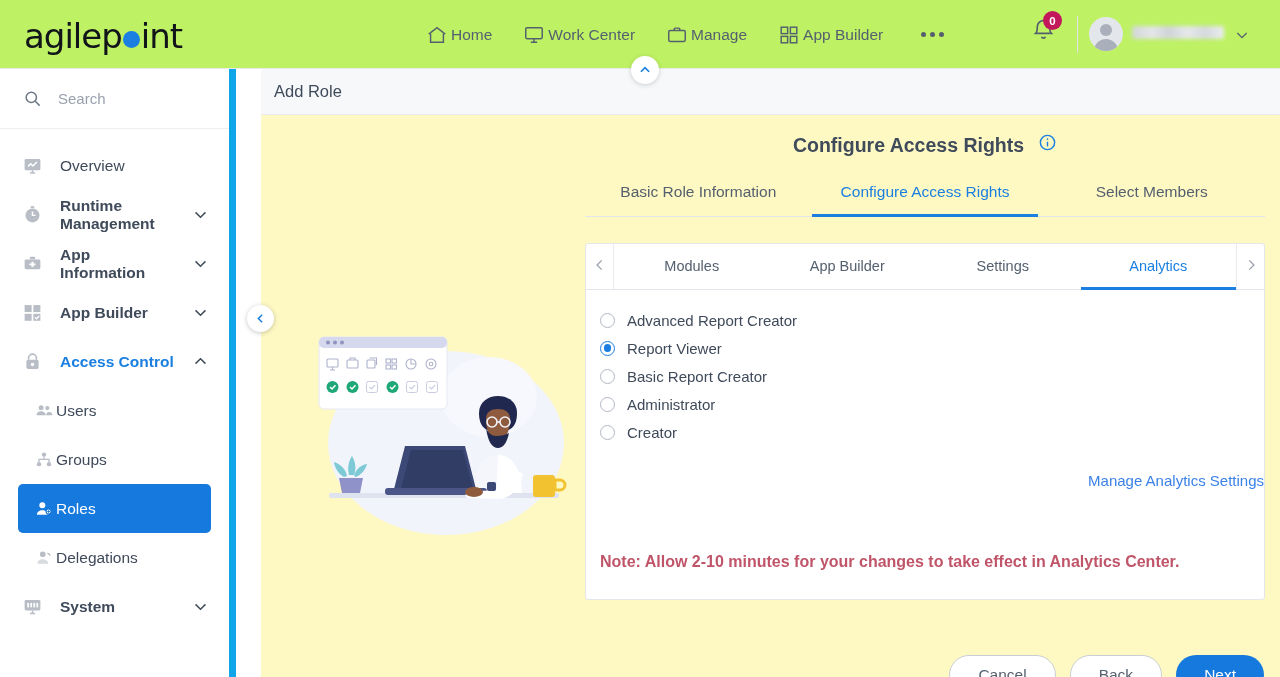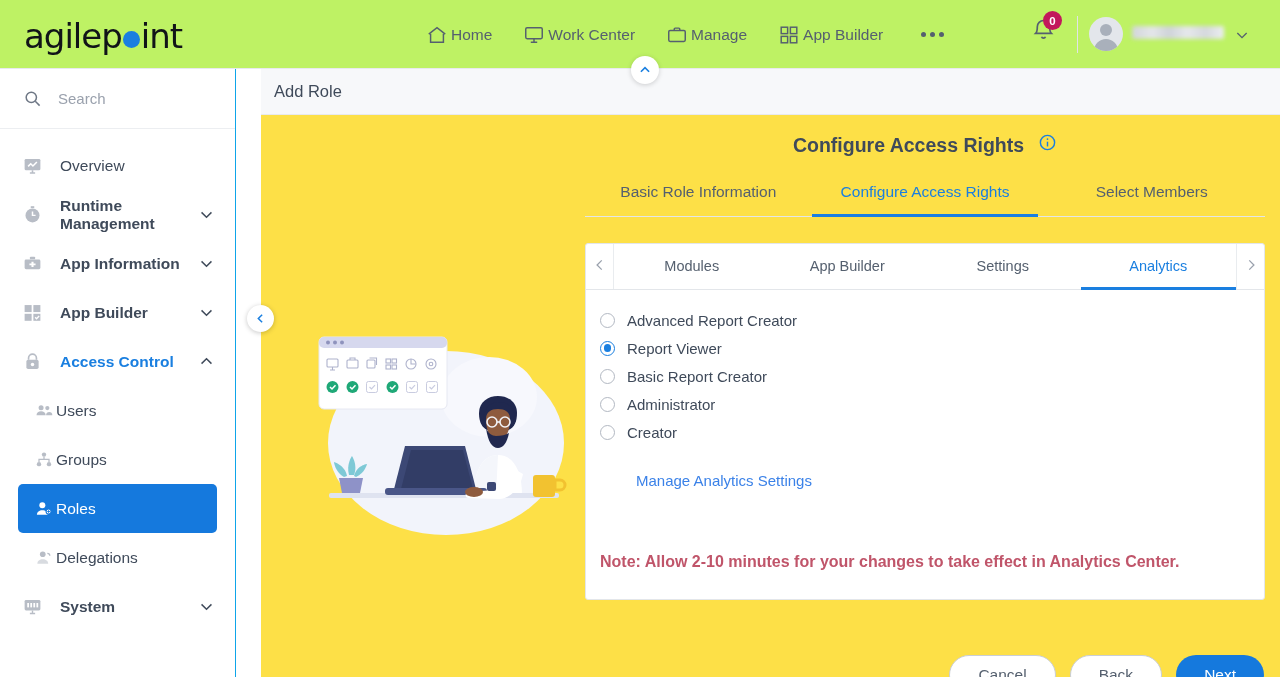--- a/index.html
+++ b/index.html
@@ -68,21 +68,21 @@
     width: 92px; height: 13px; border-radius: 2px;
     background: linear-gradient(90deg,#d2d5da 0%,#e4e6ea 22%,#cfd3d9 40%,#e6e8ec 60%,#d5d8dd 80%,#eceef1 100%);
     filter: blur(2.2px);
   }
   .caret-user { position: absolute; left: 1234px; top: 27px; cursor: pointer; }
 
   
   .sidebar {
     position: absolute; left: 0; top: 69px;
     width: 236px; height: 608px;
-    background: #ffffff; border-right: 1px solid #0ea5e9;
+    background: #ffffff; border-right: 7px solid #0ea5e9;
   }
   .search-row {
     height: 60px; display: flex; align-items: center;
     padding: 0 20px; gap: 14px;
     border-bottom: 1px solid #eceef1; cursor: text;
   }
   .search-ph { font-size: 15px; color: #9aa1ad; }
 
   .menu { padding-top: 12px; }
   .mitem {
@@ -107,21 +107,21 @@
 
   .collapse-left {
     position: absolute; left: 247px; top: 305px;
     width: 27px; height: 27px; border-radius: 50%;
     background: #fff; box-shadow: 0 1px 5px rgba(0,0,0,.22);
     display: flex; align-items: center; justify-content: center;
     cursor: pointer; z-index: 8;
   }
 
   
-  .main { position: absolute; left: 261px; top: 69px; width: 1019px; height: 608px; background: #fde047; }
+  .main { position: absolute; left: 261px; top: 69px; width: 1019px; height: 608px; background: #fef9c3; }
   .pagehdr {
     height: 46px; background: #f7f8fa;
     border-bottom: 1px solid #e8eaee;
     display: flex; align-items: center; padding-left: 13px;
   }
   .pagehdr .ptitle { font-size: 16.5px; color: #3f4a5a; }
   .collapse-top {
     position: absolute; left: 370px; top: -13px;
     width: 28px; height: 28px; border-radius: 50%;
     background: #fff; box-shadow: 0 1px 5px rgba(0,0,0,.18);
@@ -160,21 +160,21 @@
     color: #9aa1ad; cursor: pointer; border-right: 1px solid #e9ecef;
   }
   .parrow.right { border-right: none; border-left: 1px solid #e9ecef; }
   .ptab {
     flex: 1; display: flex; align-items: center; justify-content: center;
     font-size: 14.5px; color: #55606f; cursor: pointer;
     border-bottom: 3px solid transparent; margin-bottom: -1px;
   }
   .ptab.on { color: #1a7fe0; border-bottom-color: #1a7fe0; }
 
-  .radios { padding: 16px 0 0 14px; }
+  .radios { padding: 16px 0 0 14px; text-align: right; }
   .rrow { display: flex; align-items: center; gap: 12px; height: 28px; cursor: pointer; }
   .rdot {
     width: 15px; height: 15px; border-radius: 50%;
     border: 1.6px solid #b2b8c2; background: #fff;
     display: flex; align-items: center; justify-content: center; flex: none;
   }
   .rdot.on { border-color: #1a7fe0; }
   .rdot.on::after { content: ""; width: 7.5px; height: 7.5px; border-radius: 50%; background: #1a7fe0; }
   .rlabel { font-size: 15px; color: #3f4a5a; }
   .manage-link {

